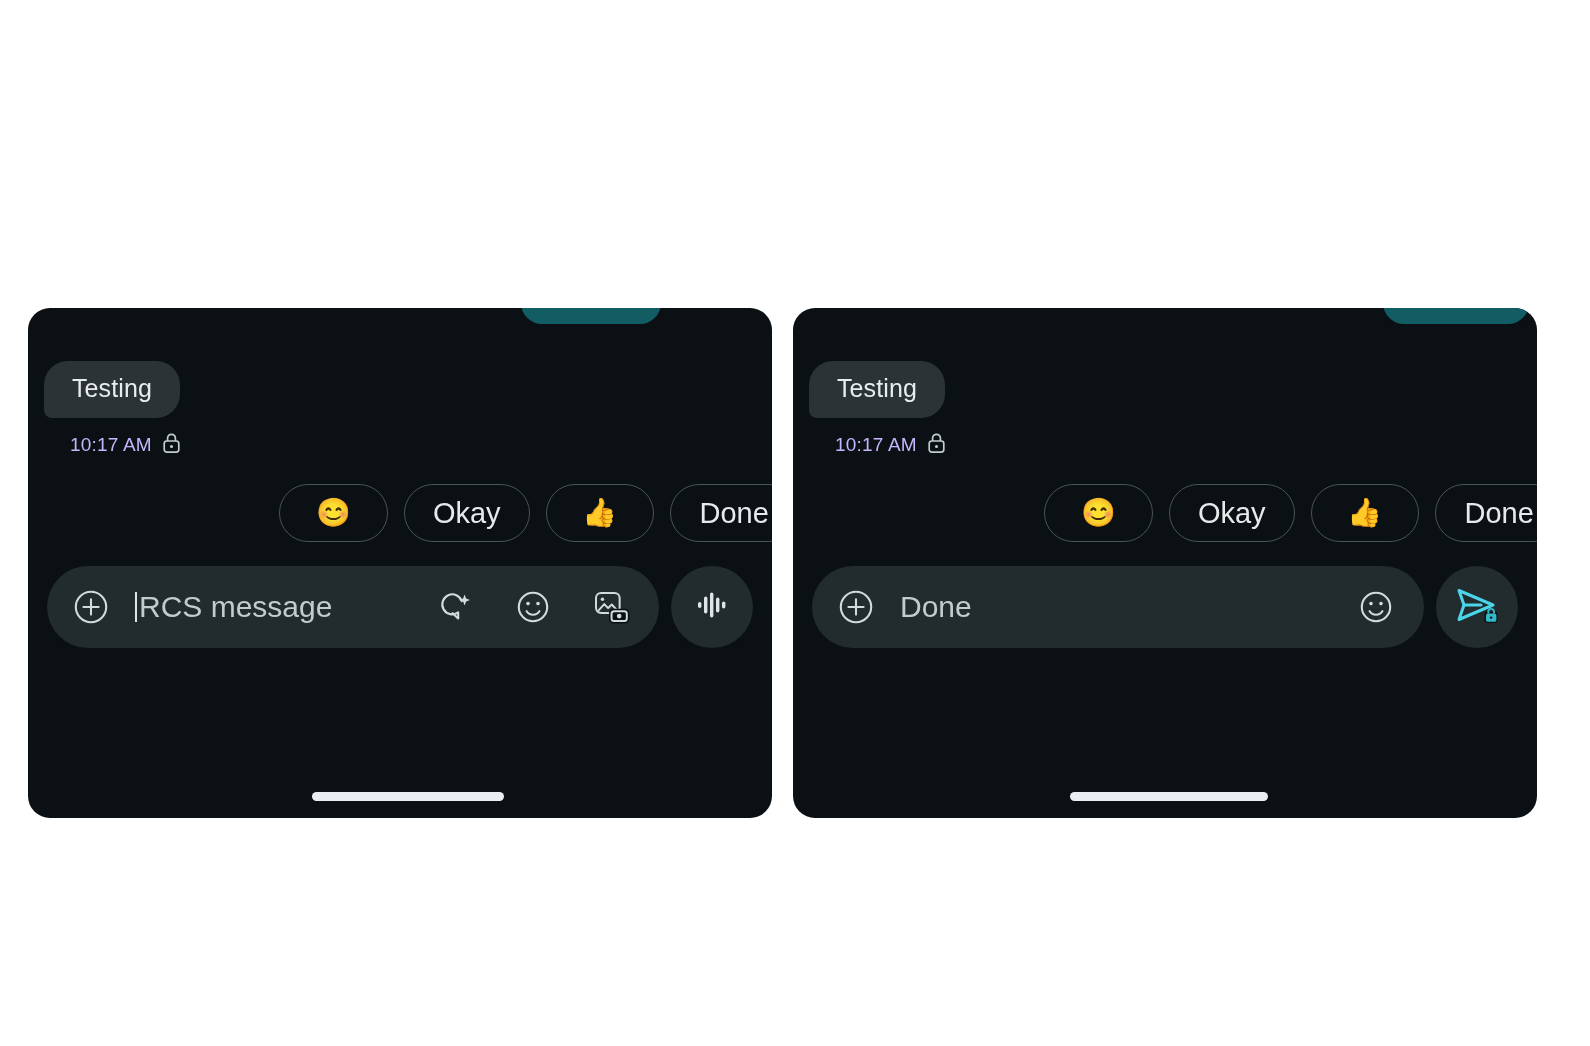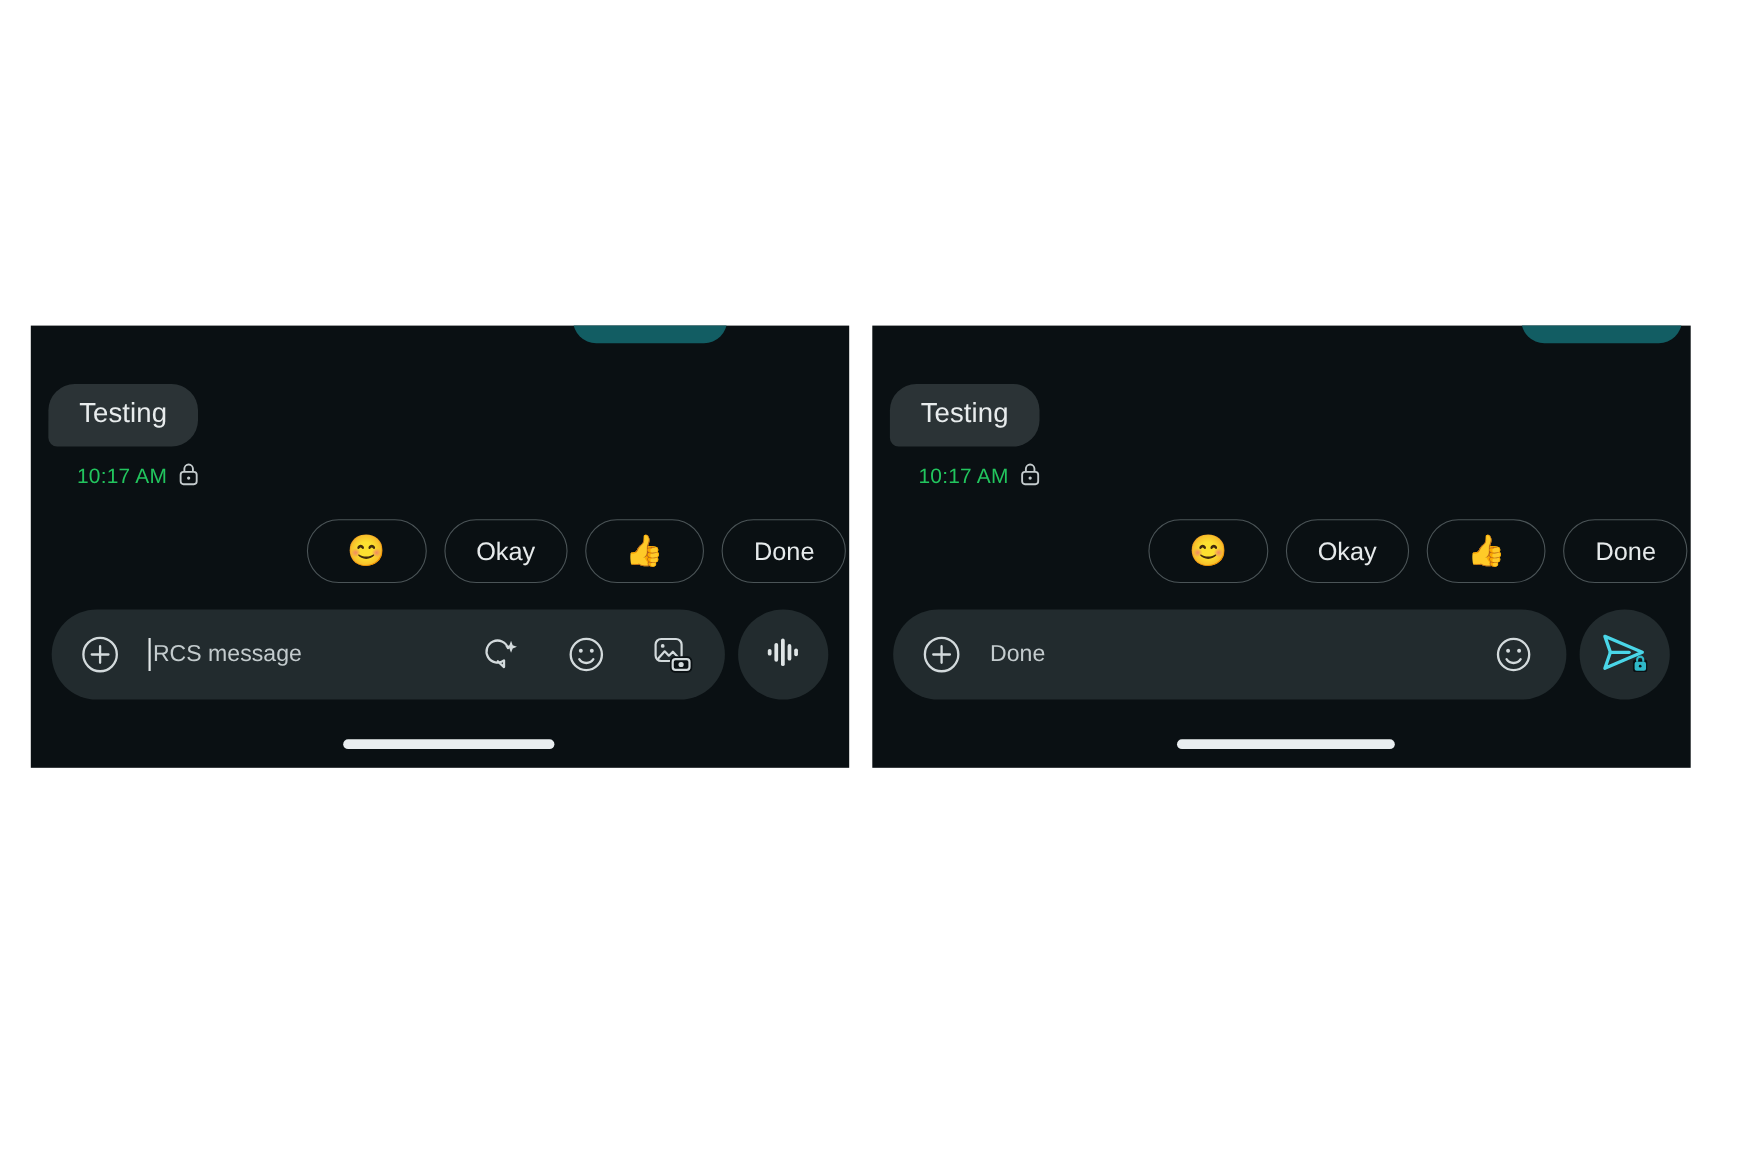--- a/index.html
+++ b/index.html
@@ -15,24 +15,25 @@
   #stage {
     position: relative;
     width: 1590px;
     height: 1046px;
     background: #ffffff;
   }
 
   
   .panel {
     position: absolute;
-    top: 296px;
-    height: 402px;
+    top: 308px;
+    height: 510px;
     background: #0a1013;
     overflow: hidden;
+    border-radius: 22px;
   }
   #panel-left  { left: 28px;  width: 744px; }
   #panel-right { left: 793px; width: 744px; }
 
   
   .sent-bubble-peek {
     position: absolute;
     top: -26px;
     height: 42px;
     background: #125d63;
@@ -60,21 +61,21 @@
 
   .meta-row {
     position: absolute;
     left: 42px;
     top: 124px;
     display: flex;
     align-items: center;
     gap: 10px;
   }
   .meta-time {
-    color: #22c55e;
+    color: #c4b5fd;
     font-size: 19px;
     letter-spacing: 0.2px;
   }
   .lock-glyph { display: block; }
 
   
   .chips-row {
     position: absolute;
     top: 176px;
     display: flex;
@@ -87,21 +88,21 @@
   .chip {
     border: 1px solid #4b5457;
     border-radius: 30px;
     height: 58px;
     min-width: 70px;
     display: flex;
     align-items: center;
     justify-content: center;
     padding: 0 28px;
     color: #e6eaeb;
-    font-size: 23px;
+    font-size: 29px;
     background: transparent;
     box-sizing: border-box;
   }
   .chip.emoji-chip { font-size: 28px; padding: 0 36px; }
   .chip-label { line-height: 1; }
 
   
   .composer {
     position: absolute;
     left: 19px;
@@ -127,21 +128,21 @@
     width: 44px;
     height: 44px;
     flex: 0 0 auto;
     display: flex;
     align-items: center;
     justify-content: center;
   }
   .field-text {
     flex: 1 1 auto;
     color: #c3cbcd;
-    font-size: 21px;
+    font-size: 30px;
     padding-left: 22px;
     display: flex;
     align-items: center;
     min-width: 0;
     white-space: nowrap;
     overflow: hidden;
   }
   .caret {
     display: inline-block;
     width: 2px;

